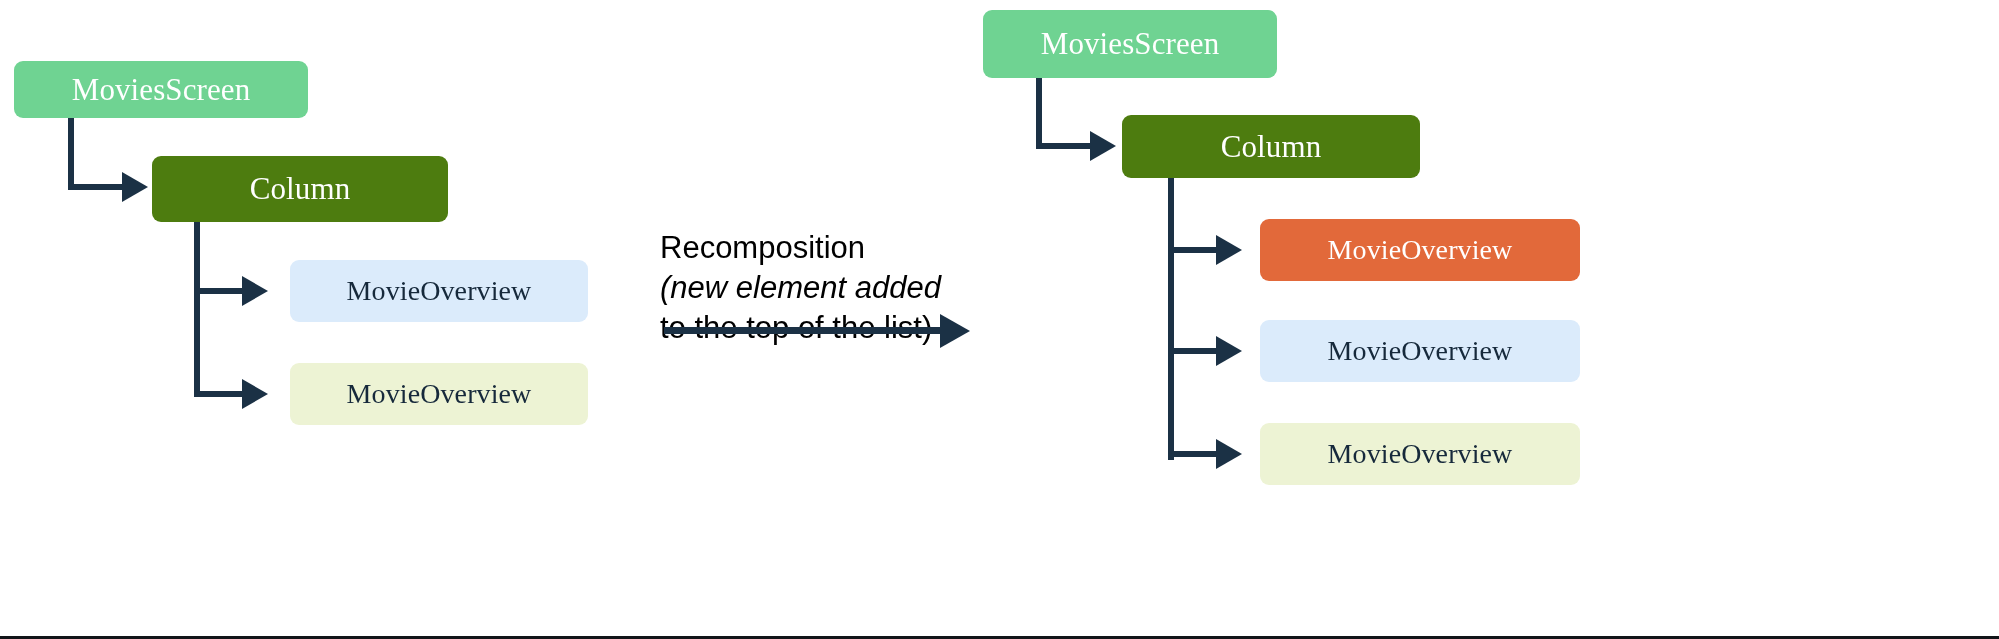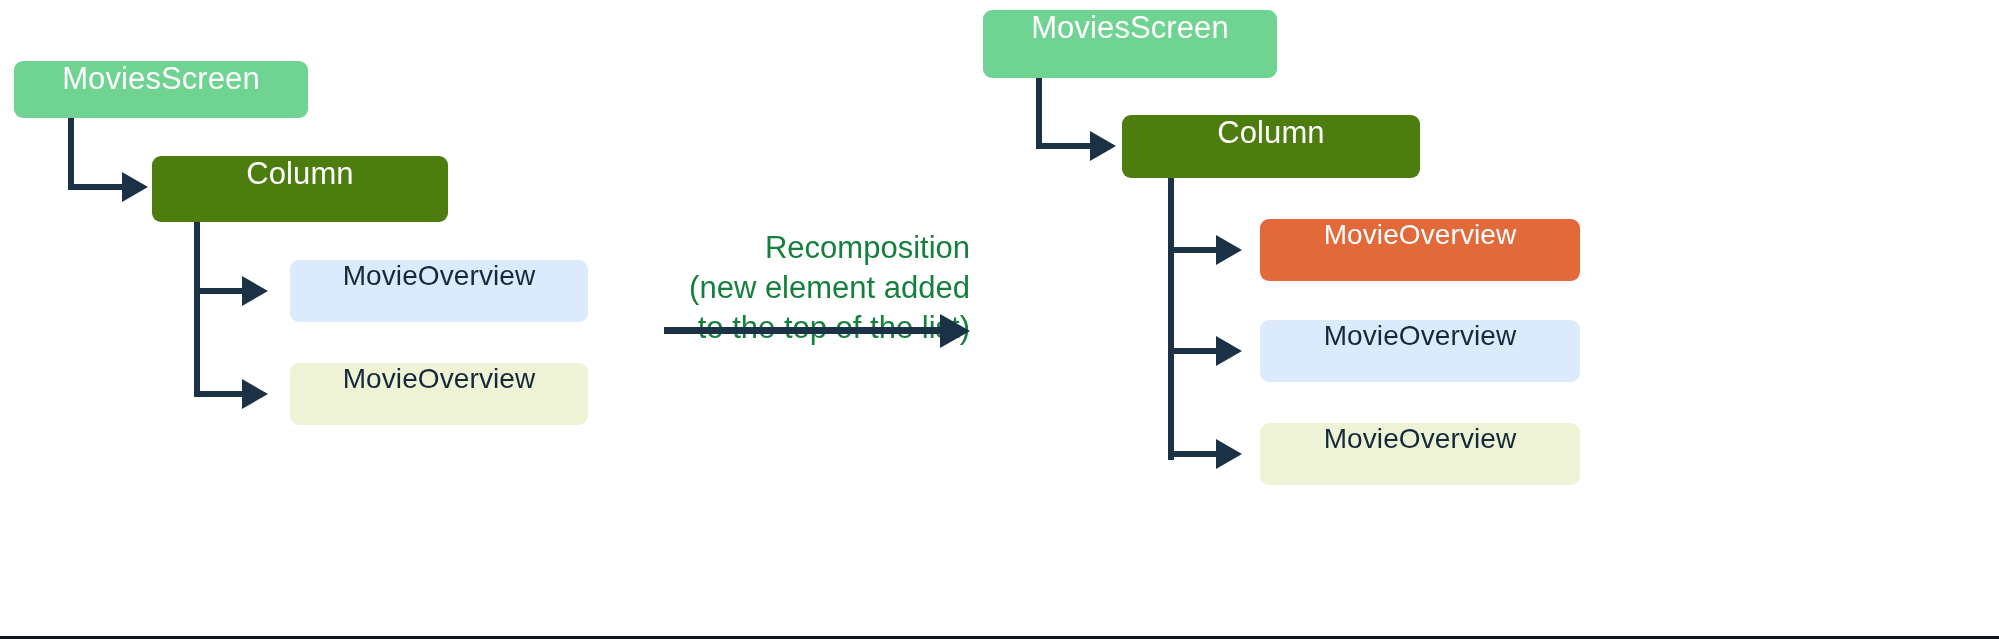--- a/index.html
+++ b/index.html
@@ -19,22 +19,23 @@
     box-sizing: border-box;
     border-bottom: 3px solid #111418;
   }
 
   
   .node {
     position: absolute;
     box-sizing: border-box;
     border-radius: 9px;
     display: flex;
+    align-items: center;
     justify-content: center;
-    font-family: Liberation Sans, sans-serif;
+    font-family: Liberation Serif, serif;
     white-space: nowrap;
     letter-spacing: 0.1px;
   }
   .node-screen {
     background: #6FD392;
     color: #ffffff;
   }
   .node-column {
     background: #4d7c0f;
     color: #ffffff;
@@ -65,23 +66,23 @@
     width: 0;
     height: 0;
     border-top: 15px solid transparent;
     border-bottom: 15px solid transparent;
     border-left: 26px solid #1B3145;
   }
 
   
   .center-label {
     position: absolute;
-    color: #15803d;
+    color: #000000;
     font-family: "Liberation Sans", sans-serif;
-    text-align: right;
+    text-align: left;
     line-height: 1.28;
     white-space: pre-line;
   }
   .big-arrow-shaft {
     position: absolute;
     background: #1B3145;
     height: 7px;
   }
   .big-arrow-head {
     position: absolute;
@@ -126,21 +127,21 @@
     <div class="node node-item-yellow" style="left:290px; top:363px; width:298px; height:62px; font-size:28px;">
       <span>MovieOverview</span>
     </div>
 
   </div>
 
   <div>
     <div class="center-label" style="left:660px; top:188px; width:310px; font-size:31px;">
       <span>Recomposition</span>
     </div>
-    <div class="center-label" style="left:660px; top:228px; width:310px; font-size:31px;">
+    <div class="center-label" style="left:660px; top:228px; width:310px; font-size:31px;font-style:italic;">
       <span>(new element added</span>
     </div>
     <div class="center-label" style="left:660px; top:268px; width:310px; font-size:31px;">
       <span>to the top of the list)</span>
     </div>
 
     <div class="big-arrow-shaft" style="left:664px; top:327px; width:278px;"></div>
     <div class="big-arrow-head" style="left:940px; top:314px;"></div>
   </div>
 

